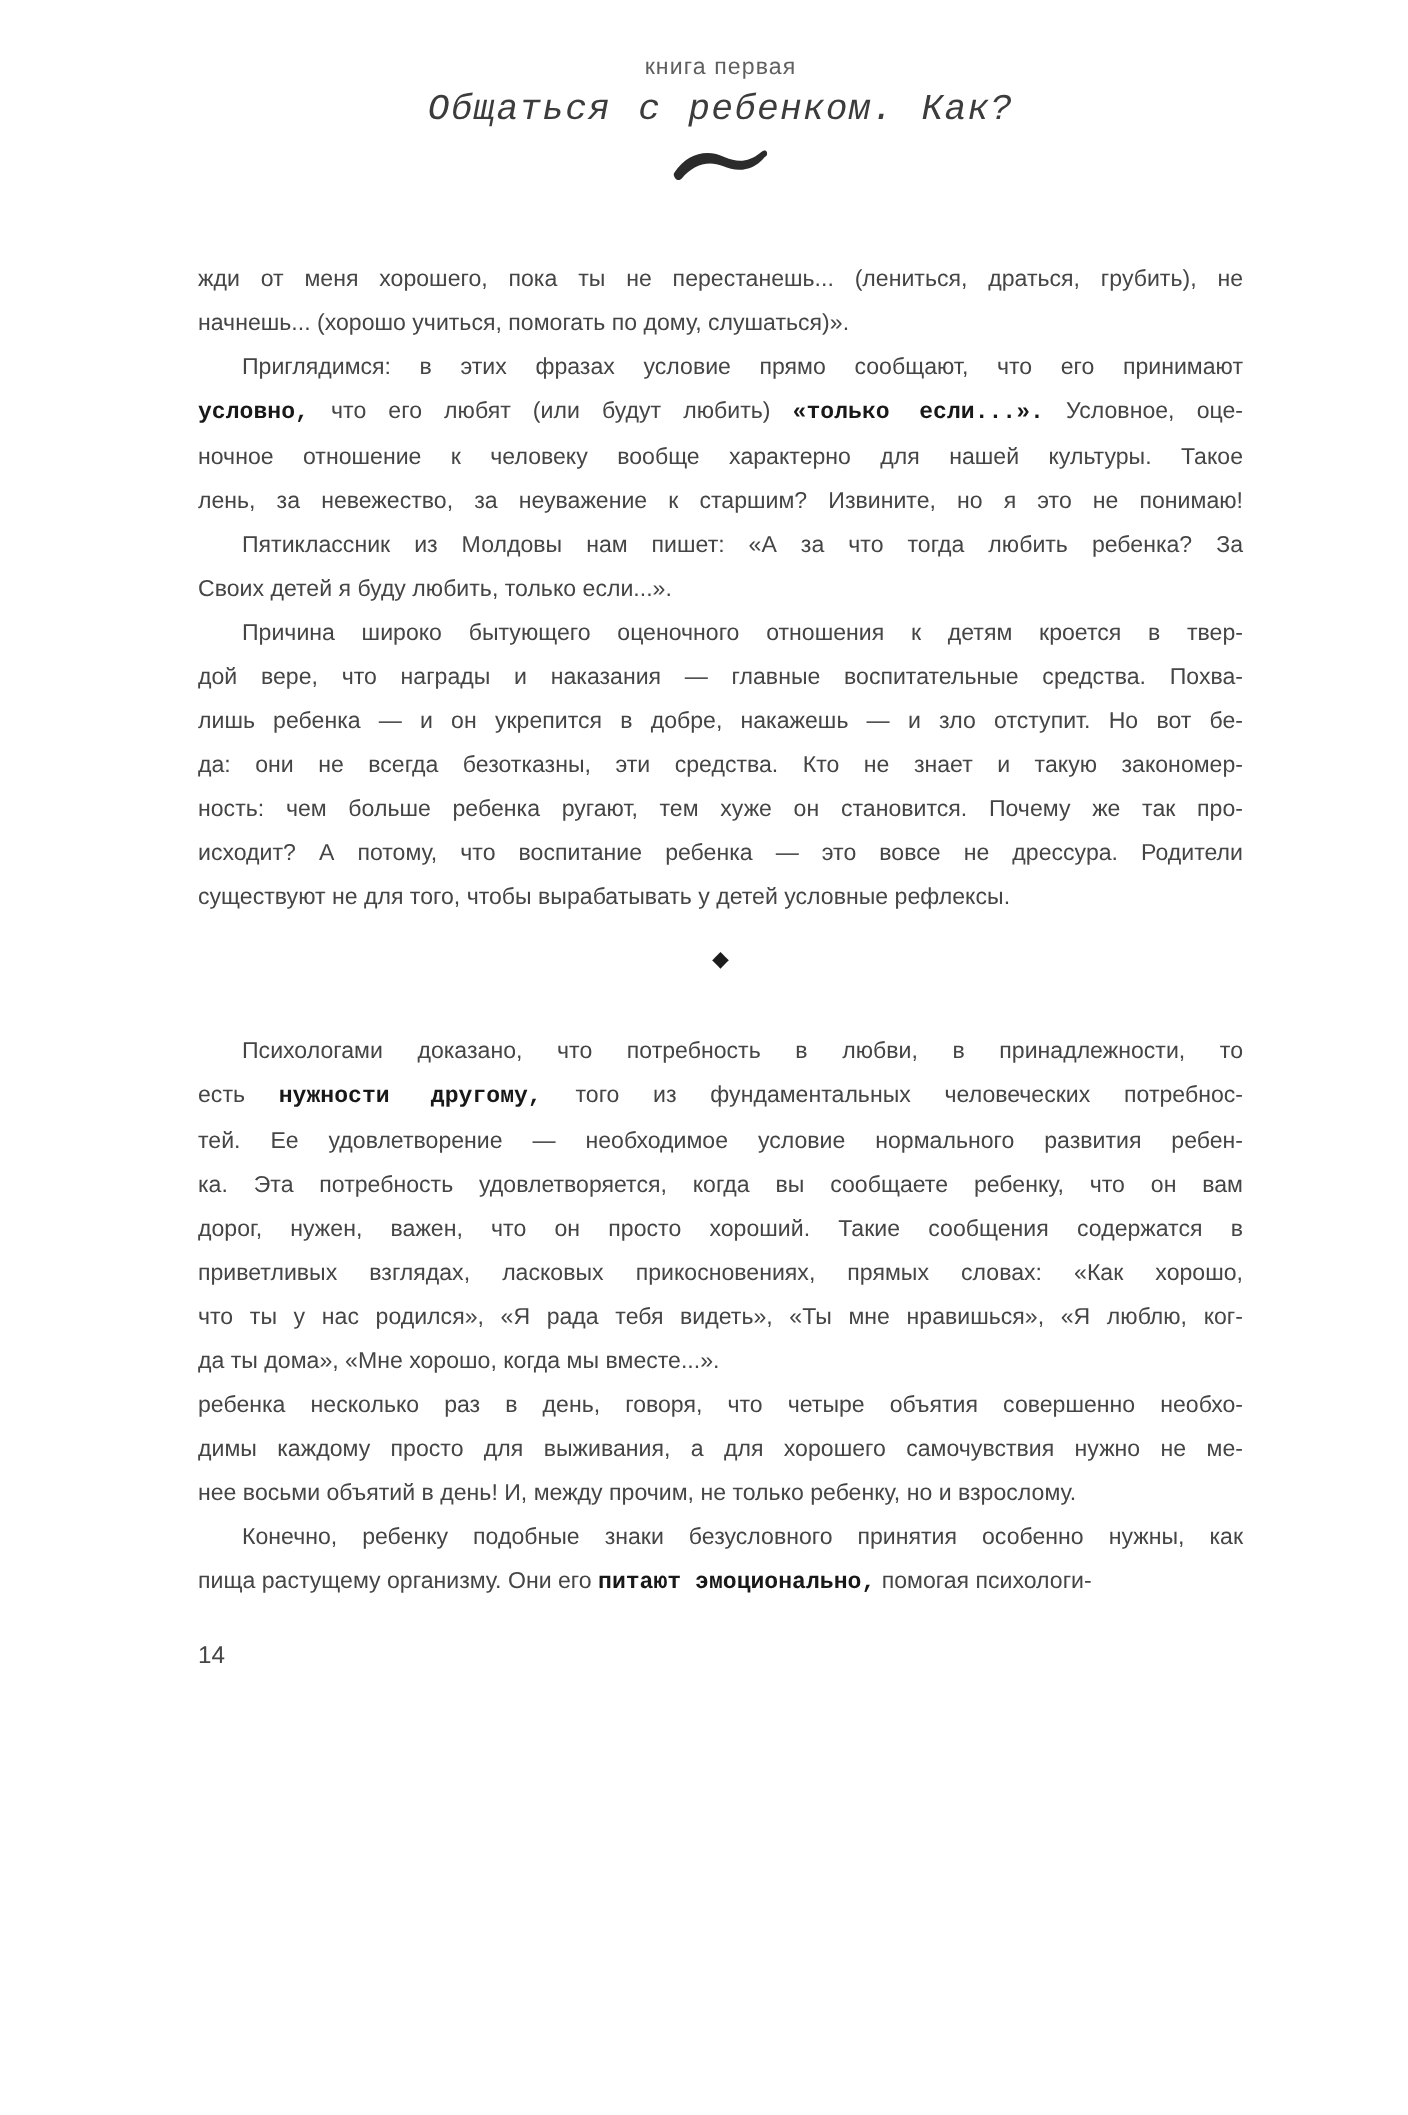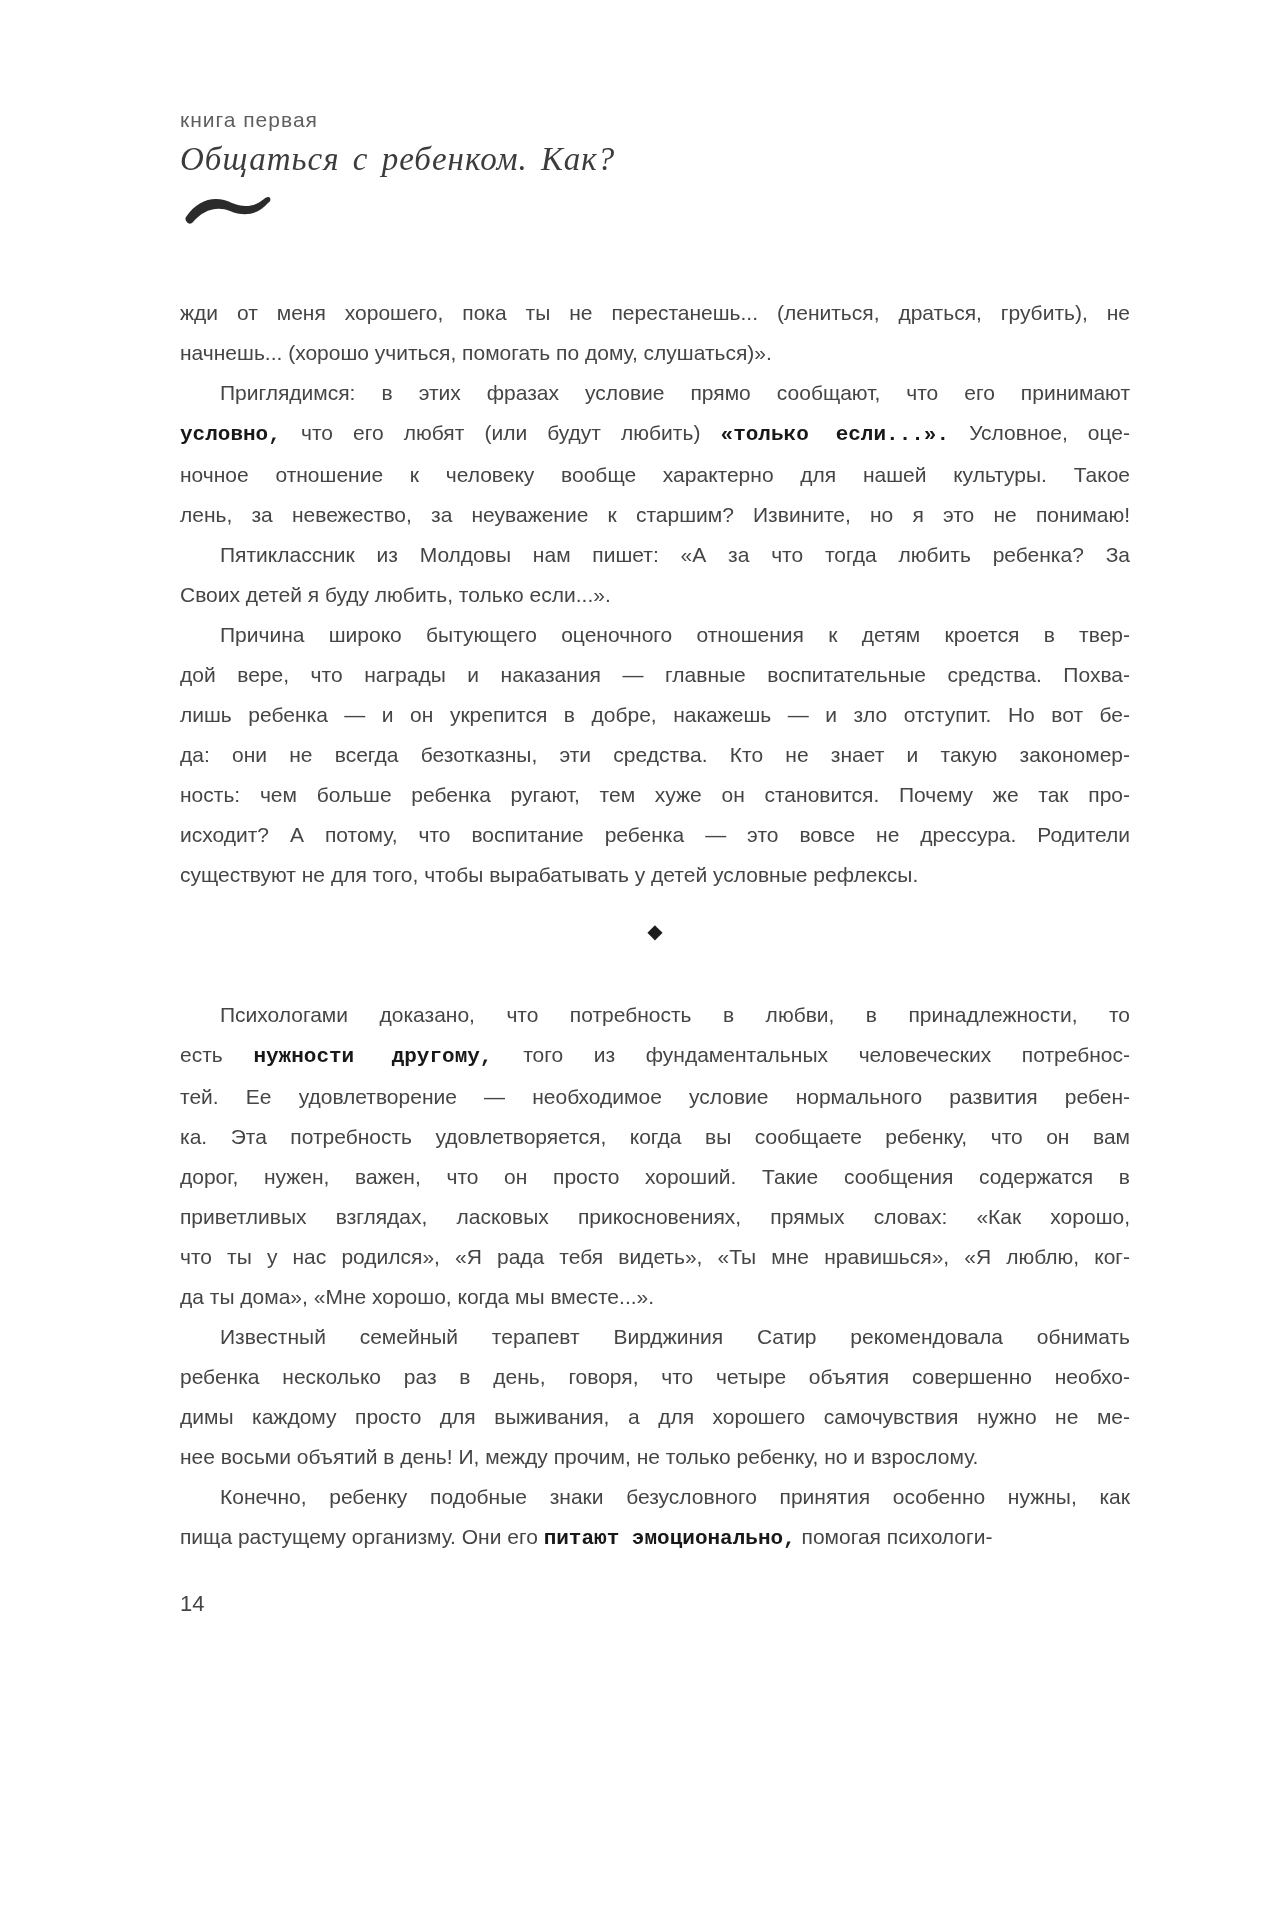--- a/index.html
+++ b/index.html
@@ -9,34 +9,34 @@
   }
   .page {
     position: relative;
     width: 1280px;
     height: 1923px;
     background: var(--page-bg, #ffffff);
     overflow: hidden;
     font-family: "Liberation Sans", sans-serif;
   }
   .header {
-    padding-top: 107px;
+    padding-top: 48px;
     width: 950px;
     margin-left: 180px;
-    text-align: left;
+    text-align: center;
   }
   .series-label {
     font-size: 21px;
     line-height: 26px;
     letter-spacing: 1px;
     color: var(--header-label, #5f5f5f);
   }
   .book-title {
     margin-top: 4px;
-    font-family: Liberation Serif, serif;
+    font-family: Liberation Mono, monospace;
     font-style: italic;
     font-size: 33px;
     line-height: 44px;
     letter-spacing: 1px;
     word-spacing: 4px;
     color: var(--title-text, #3c3c3c);
   }
   .swash-wrap {
     margin-top: 8px;
     height: 40px;
@@ -141,21 +141,20 @@
         <div class="line indent"><span>Психологами доказано, что потребность в любви, в принадлежности, то</span></div>
         <div class="line"><span>есть </span><span class="b">нужности другому,</span><span> того из фундаментальных человеческих потребнос-</span></div>
         <div class="line"><span>тей. Ее удовлетворение — необходимое условие нормального развития ребен-</span></div>
         <div class="line"><span>ка. Эта потребность удовлетворяется, когда вы сообщаете ребенку, что он вам</span></div>
         <div class="line"><span>дорог, нужен, важен, что он просто хороший. Такие сообщения содержатся в</span></div>
         <div class="line"><span>приветливых взглядах, ласковых прикосновениях, прямых словах: «Как хорошо,</span></div>
         <div class="line"><span>что ты у нас родился», «Я рада тебя видеть», «Ты мне нравишься», «Я люблю, ког-</span></div>
         <div class="line last"><span>да ты дома», «Мне хорошо, когда мы вместе...».</span></div>
       </div>
       <div class="paragraph">
-        <div class="line indent"><span>Известный семейный терапевт Вирджиния Сатир рекомендовала обнимать</span></div>
         <div class="line"><span>ребенка несколько раз в день, говоря, что четыре объятия совершенно необхо-</span></div>
         <div class="line"><span>димы каждому просто для выживания, а для хорошего самочувствия нужно не ме-</span></div>
         <div class="line last"><span>нее восьми объятий в день! И, между прочим, не только ребенку, но и взрослому.</span></div>
       </div>
       <div class="paragraph">
         <div class="line indent"><span>Конечно, ребенку подобные знаки безусловного принятия особенно нужны, как</span></div>
         <div class="line last"><span>пища растущему организму. Они его </span><span class="b">питают эмоционально,</span><span> помогая психологи-</span></div>
       </div>
     </main>
 

